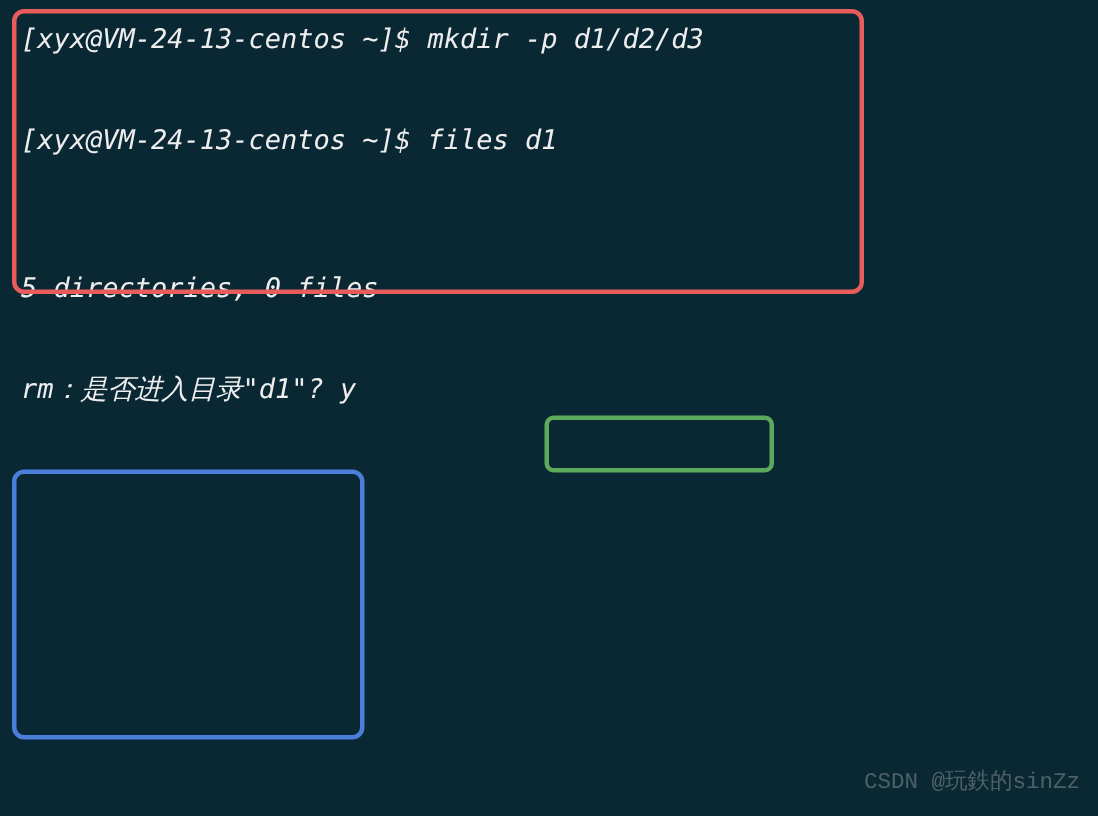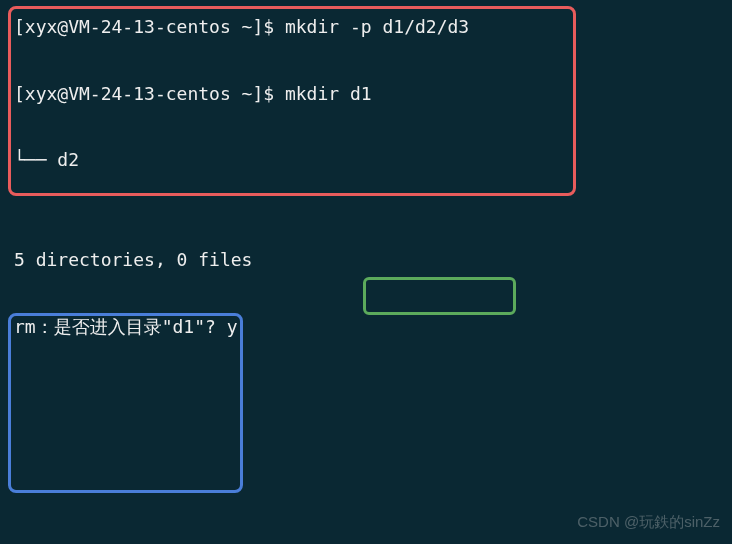--- a/index.html
+++ b/index.html
@@ -51,30 +51,29 @@
     pre {
       font-family: inherit;
       white-space: pre;
     }
     .watermark {
       position: absolute;
       bottom: 8px;
       right: 12px;
       color: rgba(200,200,200,0.35);
       font-size: 15px;
-      font-family: Liberation Sans, sans-serif;
+      font-family: Liberation Mono, monospace;
     }
-    .line { display: block; }
+    .line { display: block; font-style: italic; }
   </style>
 </head>
 <body>
 
 <pre><span class="line"><span>[xyx@VM-24-13-centos ~]$ </span><span>mkdir -p d1/d2/d3</span></span>
-<span class="line"><span>[xyx@VM-24-13-centos ~]$ </span><span>mkdir d1</span></span>
-<span class="line">└── d2</span>
+<span class="line"><span>[xyx@VM-24-13-centos ~]$ </span><span>files d1</span></span>
 <span class="line"></span>
 <span class="line">5 directories, 0 files</span>
 <span class="line">rm：是否进入目录"d1"? y</span>
 
 
 
 
 </pre>
 
 <div class="red-box"></div>

